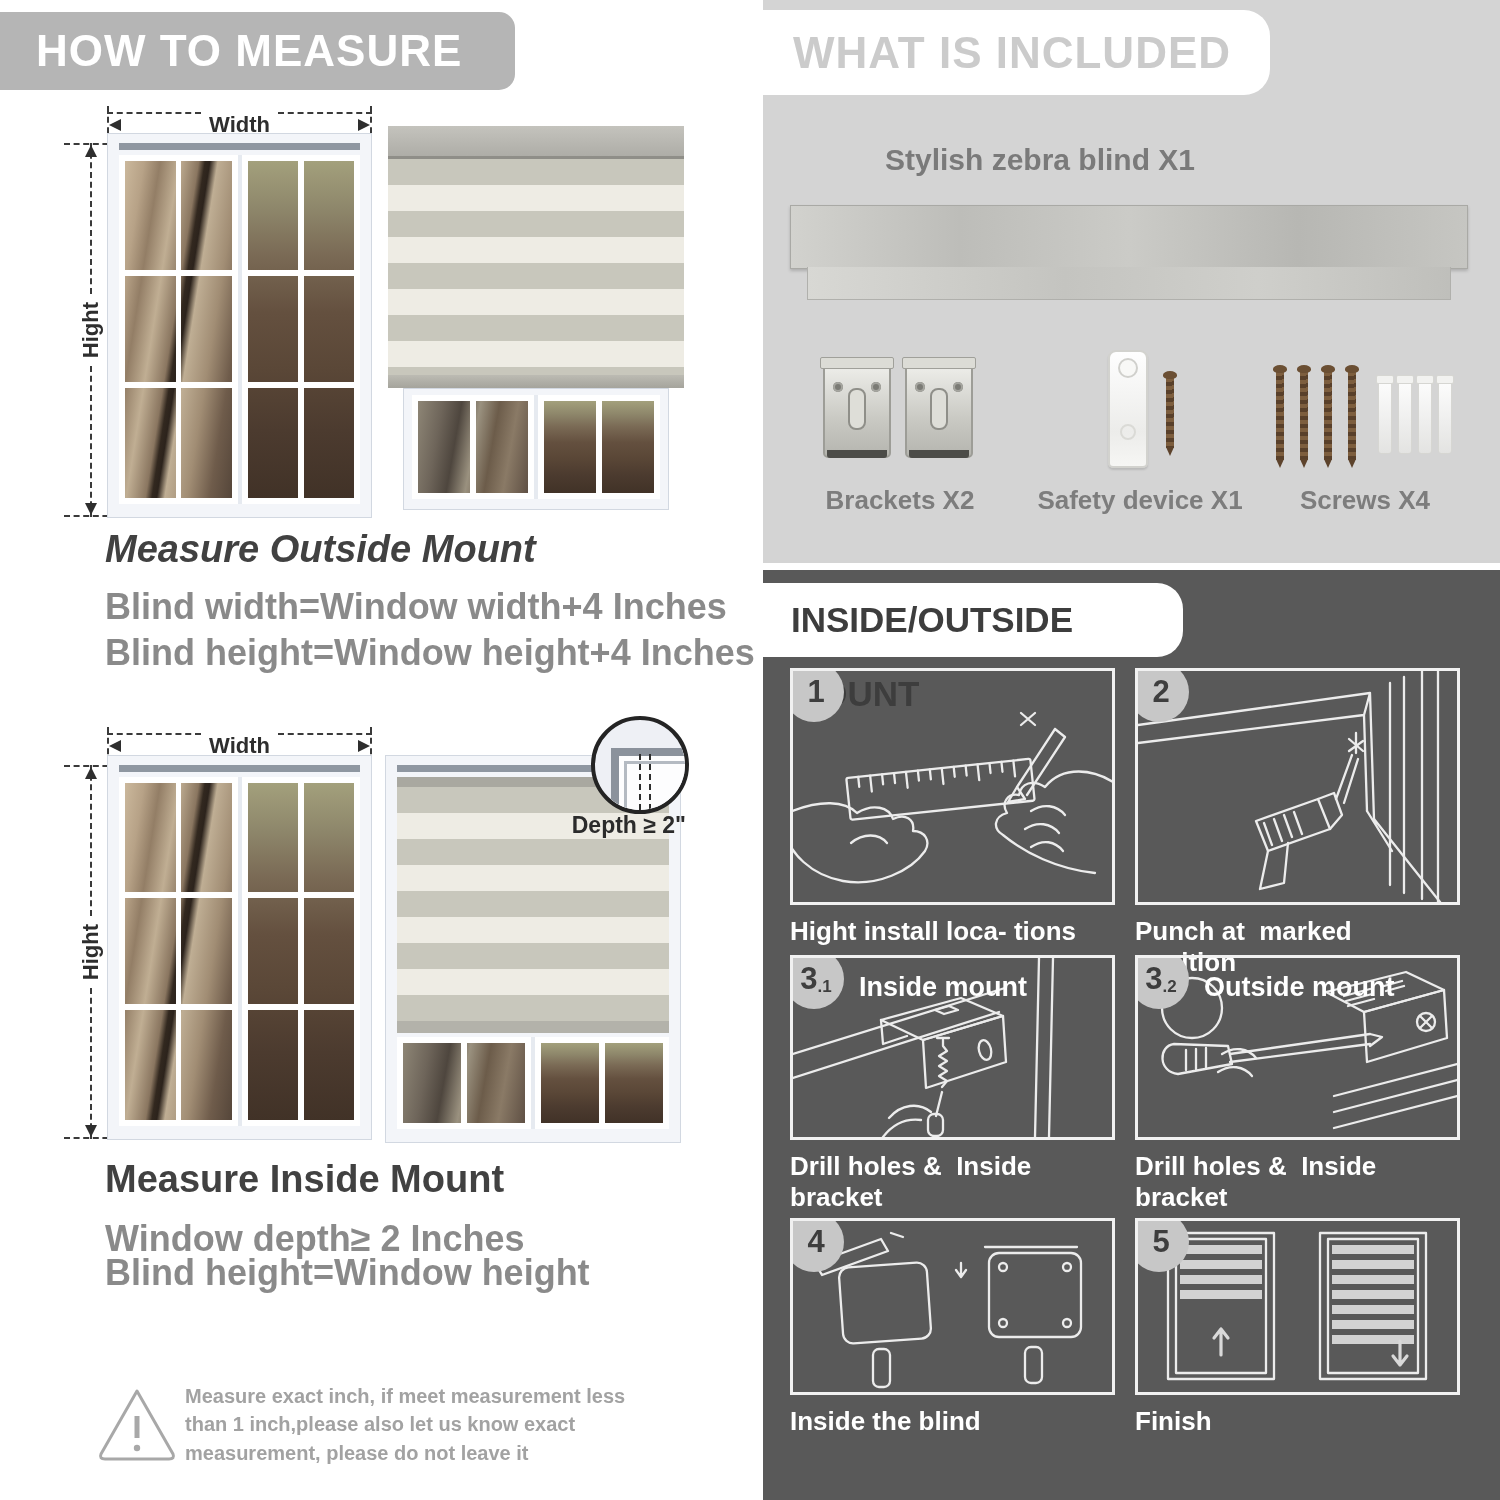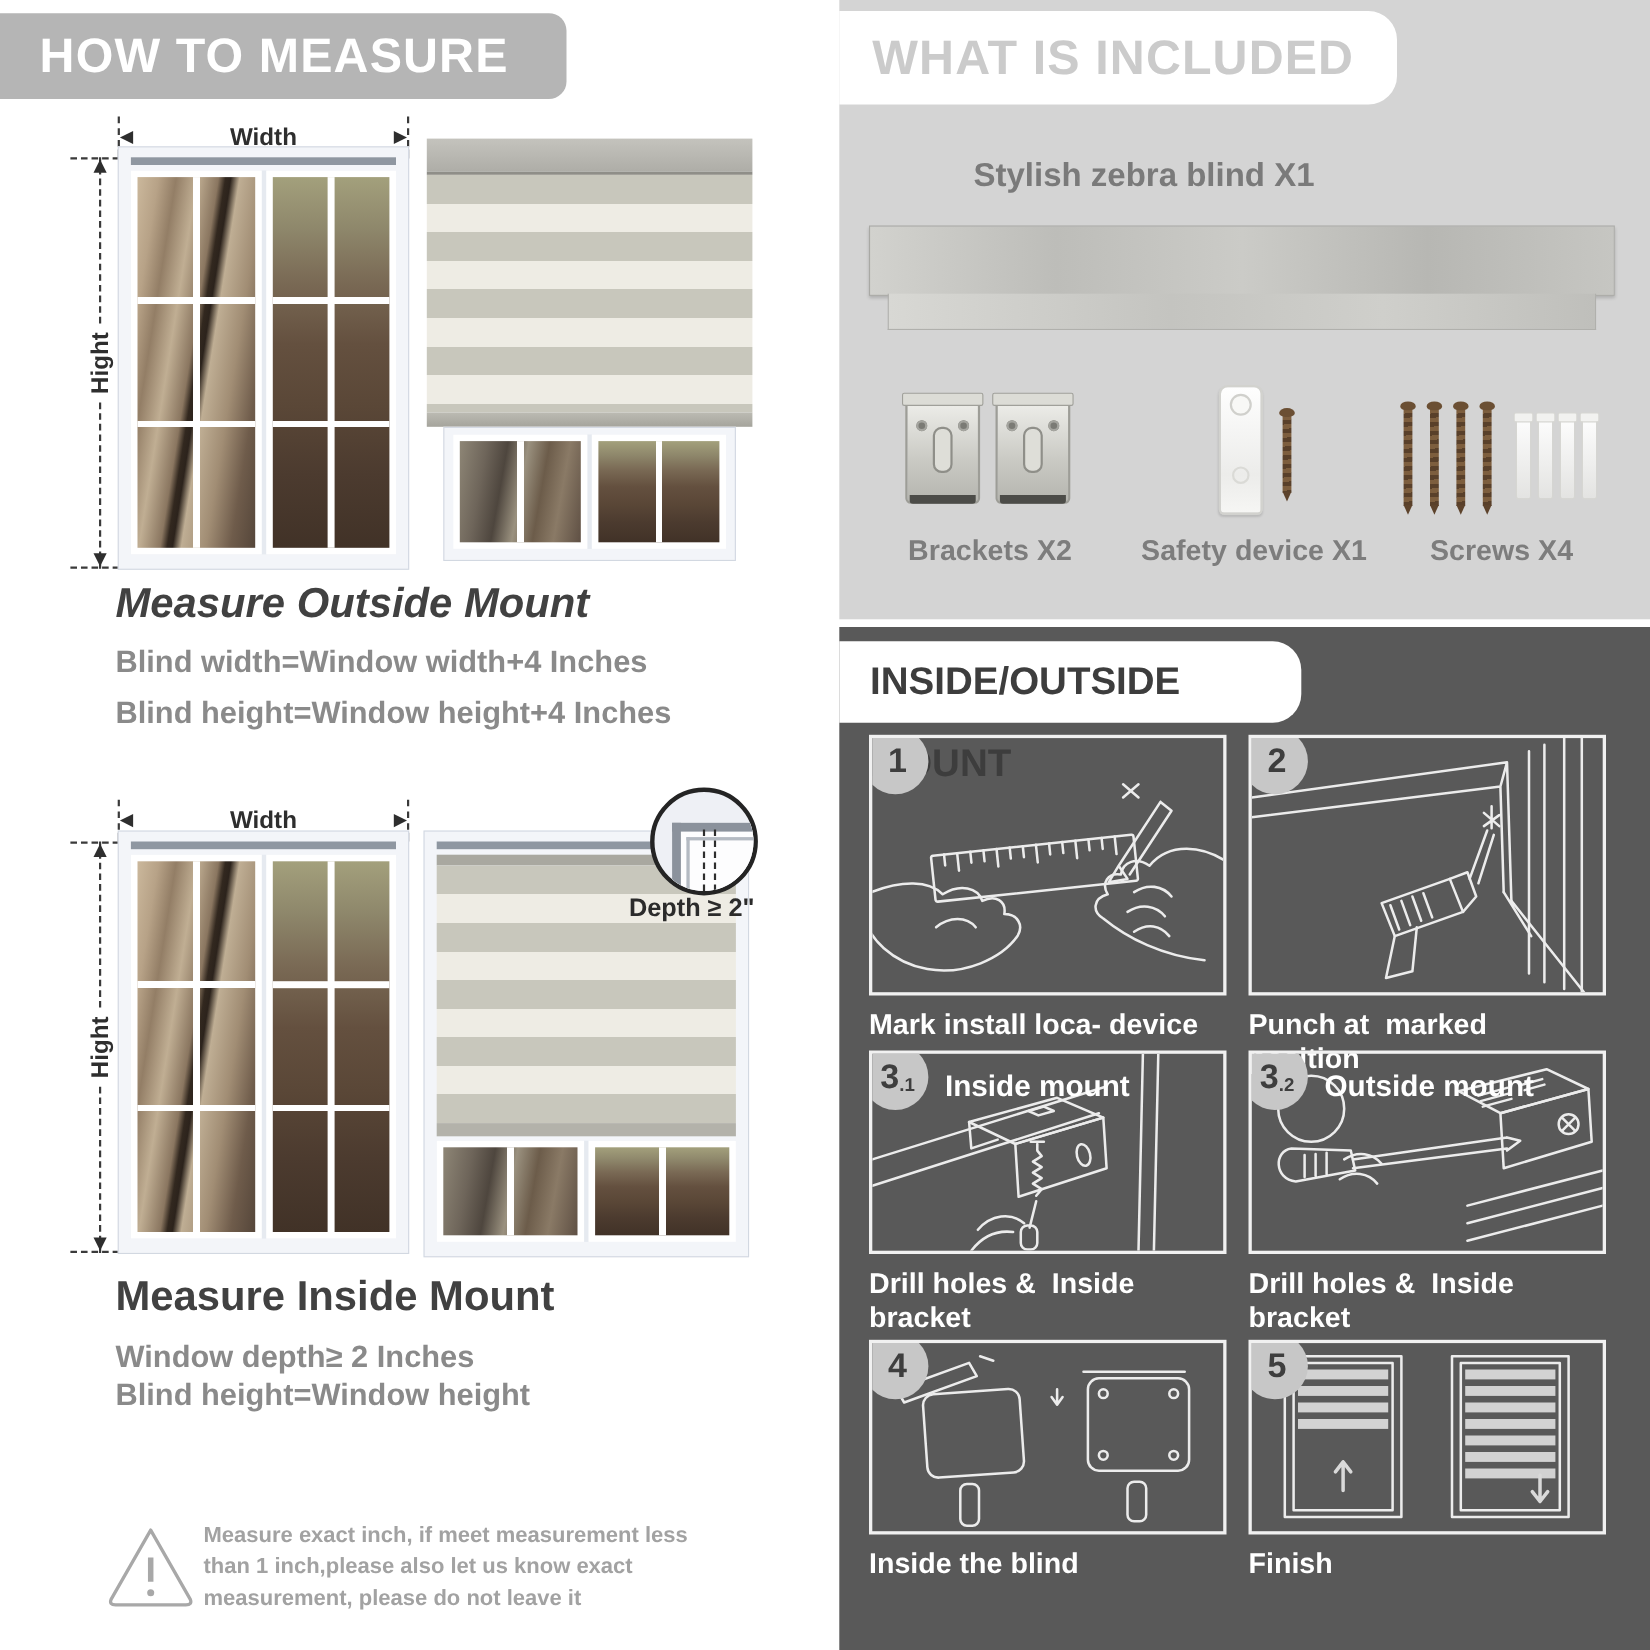--- a/index.html
+++ b/index.html
@@ -13,26 +13,26 @@
   .panel-light{position:absolute;left:763px;top:0;width:737px;height:563px;background:#d4d4d4;}
   .panel-dark{position:absolute;left:763px;top:570px;width:737px;height:930px;background:#595959;}
   .hdr-white{position:absolute;background:#ffffff;border-radius:0 26px 26px 0;box-sizing:border-box;}
   .hdr-white.light{left:0;top:10px;width:507px;height:85px;color:#cbcbcb;font-size:44px;
                    line-height:85px;padding-left:30px;letter-spacing:1px;}
   .hdr-white.dark{left:0;top:13px;width:420px;height:74px;color:#3d3d3d;font-size:35px;
                   line-height:74px;padding-left:28px;}
 
   
   .sec-title{position:absolute;left:105px;color:#414141;font-size:38px;}
-  .sec-line{position:absolute;left:105px;color:#8a8a8a;font-size:28px;}
+  .sec-line{position:absolute;left:105px;color:#8a8a8a;font-size:36px;}
   .warn-text{position:absolute;left:185px;top:1382px;width:480px;color:#a2a2a2;font-size:20px;line-height:1.42;}
   .depth-lbl{position:absolute;left:552px;top:812px;width:134px;text-align:right;color:#2b2b2b;font-size:23px;z-index:6;}
 
   
-  .h-arrow{position:absolute;height:26px;display:flex;align-items:flex-end;gap:8px;
+  .h-arrow{position:absolute;height:26px;display:flex;align-items:flex-start;gap:8px;
            font-size:22px;color:#2e2e2e;}
   .h-arrow .dl{flex:1;border-top:2px dashed #3a3a3a;height:0;}
   .h-arrow .tl,.h-arrow .tr{position:absolute;top:-6px;height:38px;width:0;border-left:2px dashed #3a3a3a;}
   .h-arrow .tl{left:0;} .h-arrow .tr{right:0;}
   .h-arrow .ahl,.h-arrow .ahr{position:absolute;top:7px;width:0;height:0;border-top:6px solid transparent;border-bottom:6px solid transparent;}
   .h-arrow .ahl{left:2px;border-right:12px solid #2e2e2e;}
   .h-arrow .ahr{right:2px;border-left:12px solid #2e2e2e;}
   .v-arrow{position:absolute;width:26px;display:flex;flex-direction:column;align-items:center;gap:8px;
            font-size:22px;color:#2e2e2e;}
   .v-arrow .dlv{flex:1;border-left:2px dashed #3a3a3a;width:0;}
@@ -314,21 +314,21 @@
           <path d="M262,58 L224,116 M272,66 L234,124 M224,116 l-9,15 l17,-3 z M262,58 l10,8"></path>
           <path d="M330,118 C300,94 268,96 252,116 C240,108 228,112 226,124 C214,122 208,132 214,142 C200,146 200,158 210,164 C232,182 264,198 302,202"></path>
           <path d="M238,140 C250,132 264,134 272,144 M232,158 C244,150 258,152 266,162 M238,176 C250,168 262,170 270,180"></path>
         </g>
       </svg>
       <div class="badge">
           <span>1</span>
           <span class="sub"></span>
         </div>
     </div>
-    <div class="step-caption">Mark install loca- device</div>
+    <div class="step-caption">Hight install loca- tions</div>
   </div>
 
   <div class="step" style="left:1135px;top:668px;">
     <div class="step-panel" style="height:237px;">
       <svg class="art" viewBox="0 0 319 231">
         <g stroke="#ececec" stroke-width="2.3" fill="none" stroke-linecap="round" stroke-linejoin="round">
           <path d="M0,54 L232,22 M0,72 L226,44 M226,44 L232,22 M226,44 L229,140 M232,22 L236,148"></path>
           <path d="M252,12 L252,214 M266,6 L266,222 M284,0 L284,228 M300,0 L300,231"></path>
           <path d="M236,148 L302,231 M229,140 L254,180"></path>
           <path d="M118,150 L180,128 L192,158 L130,180 Z"></path>

